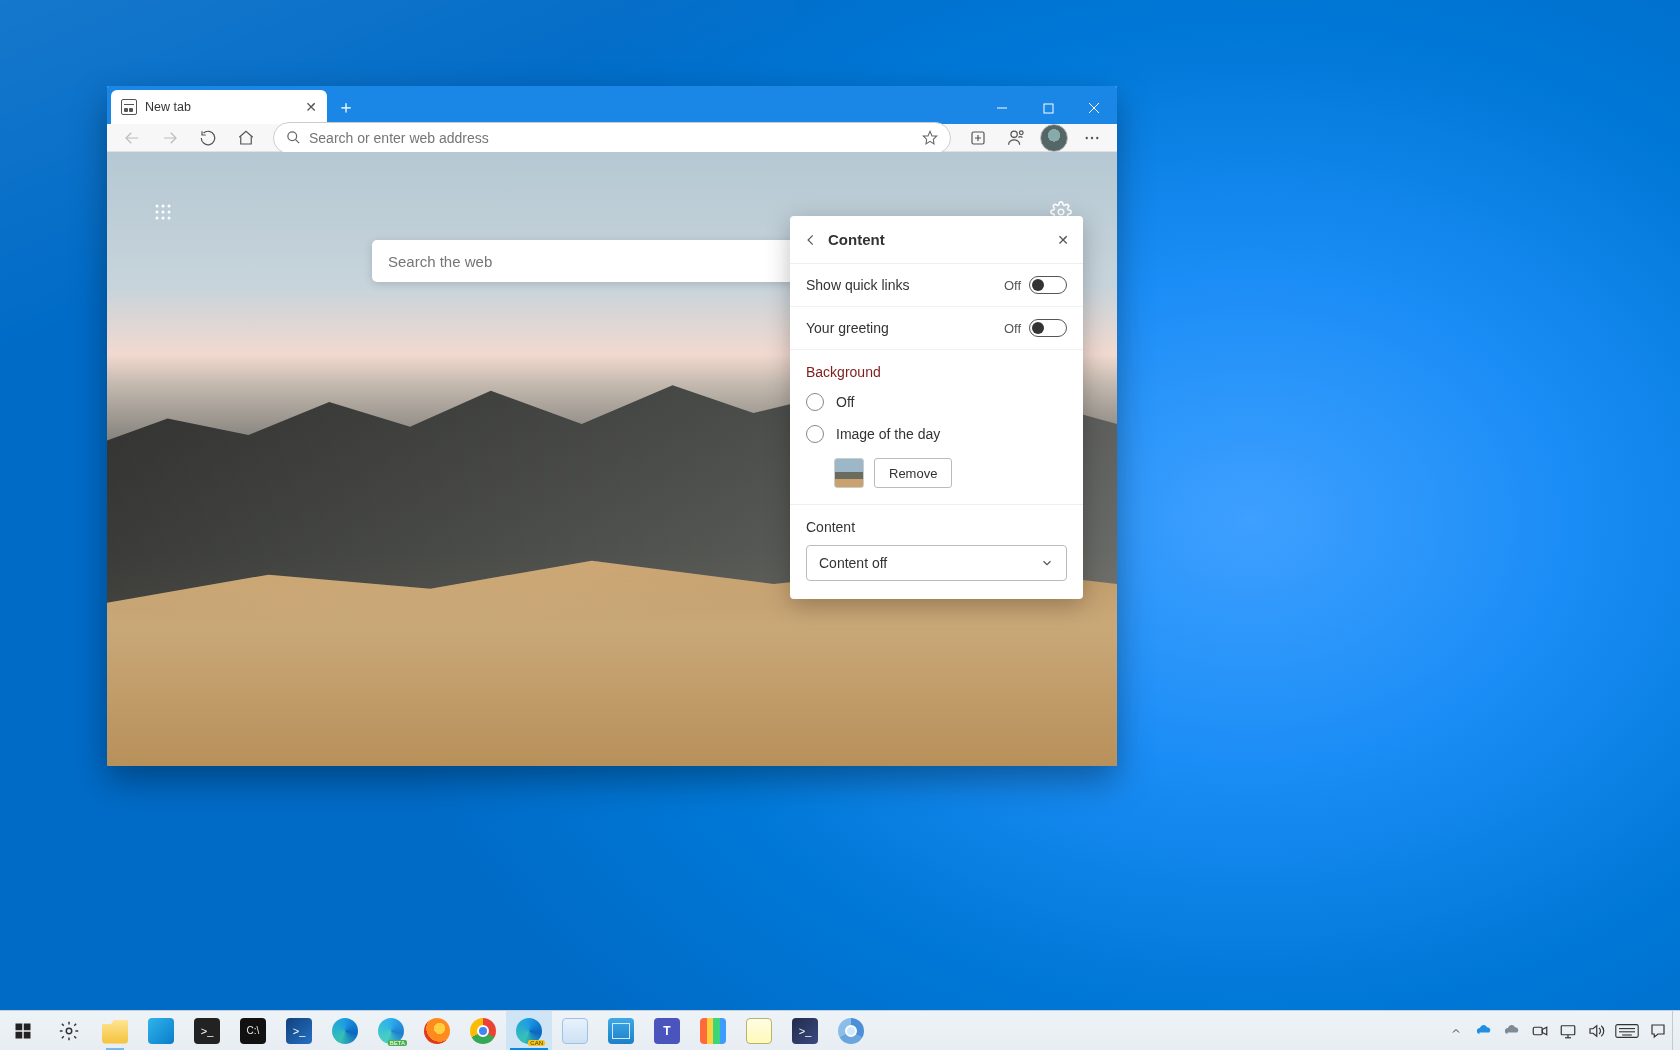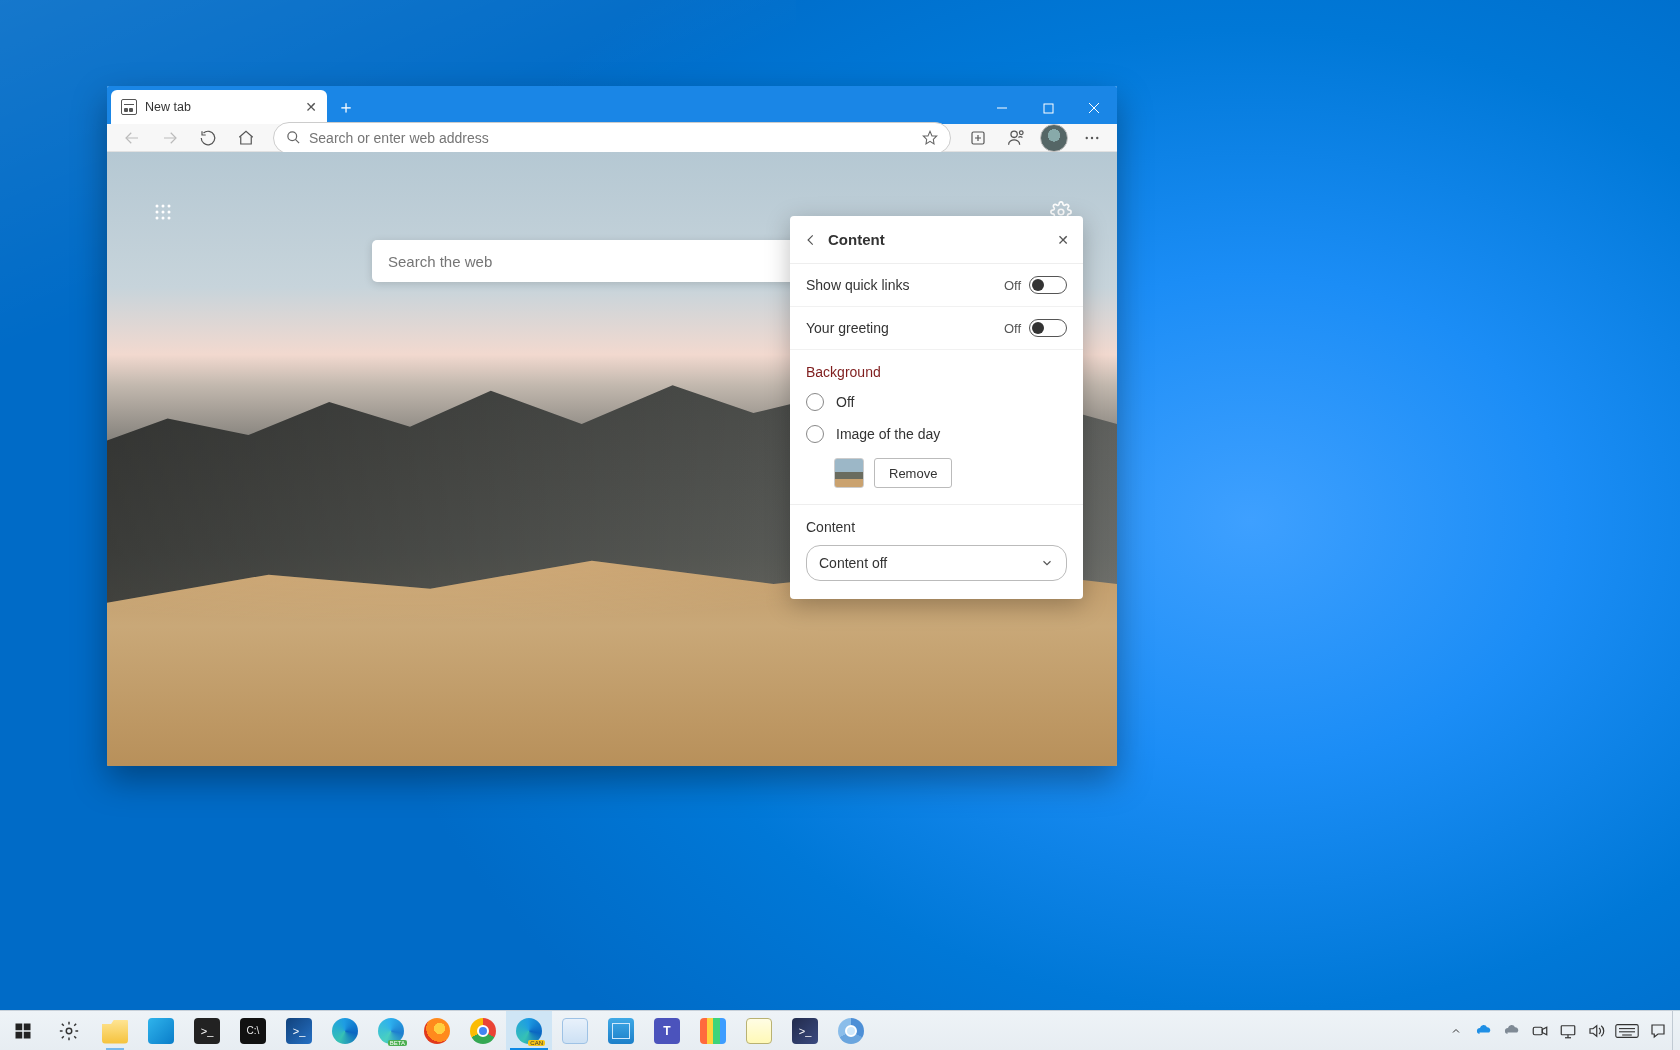--- a/index.html
+++ b/index.html
@@ -140,21 +140,21 @@
   .thumb{
     width:30px;height:30px;border:1px solid #ccc;border-radius:3px;
     background:linear-gradient(to bottom,#9cb7c7 0 45%,#6a6c5f 45% 72%,#caa26f 72% 100%);
   }
   .remove-btn{
     height:30px;padding:0 14px;border:1px solid #bbb;border-radius:3px;background:#fff;
     font-size:13px;color:#333;cursor:pointer;
   }
   .content-section{padding:14px 16px 18px;}
   .select{
-    margin-top:10px;height:36px;border:1px solid #bbb;border-radius:14px;
+    margin-top:10px;height:36px;border:1px solid #bbb;border-radius:4px;
     display:flex;align-items:center;justify-content:space-between;padding:12px 12px;
     font-size:14px;color:#333;
   }
 
   
   .taskbar{
     position:absolute;left:0;right:0;bottom:0;height:40px;
     background:linear-gradient(#eef3f7,#e7edf2);
     border-top:1px solid #c7d0d9;
     display:flex;align-items:center;

